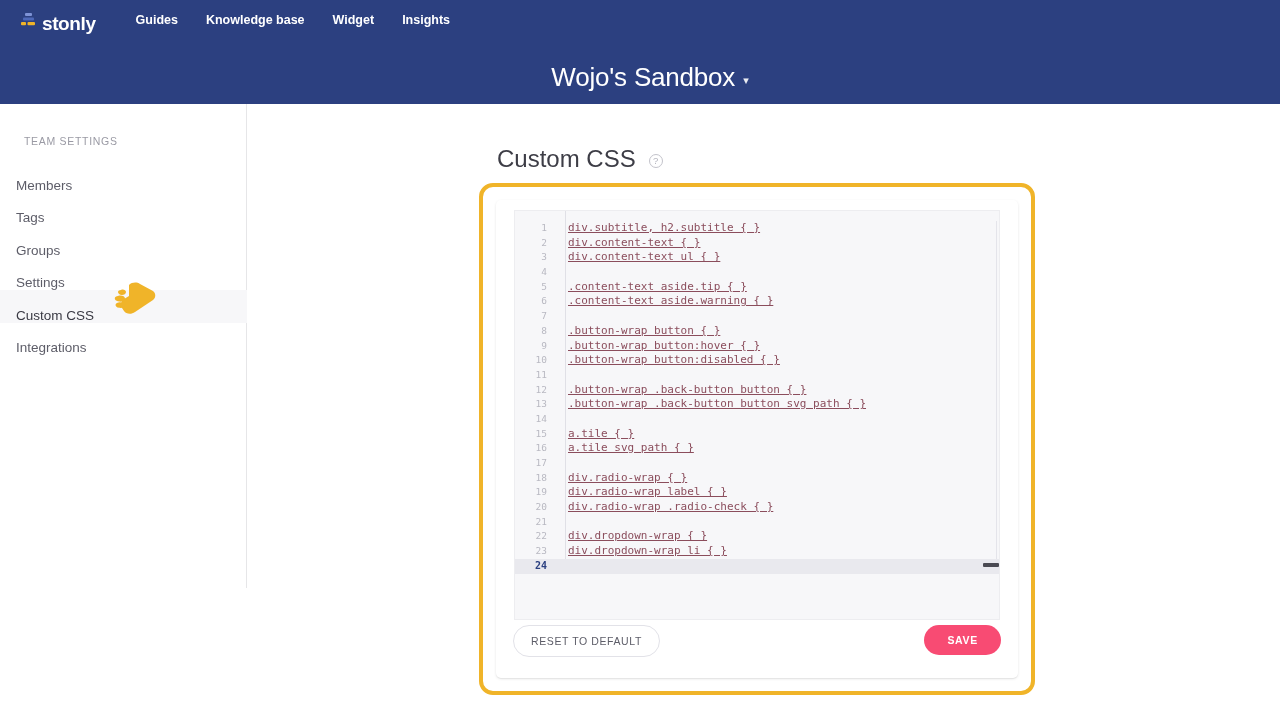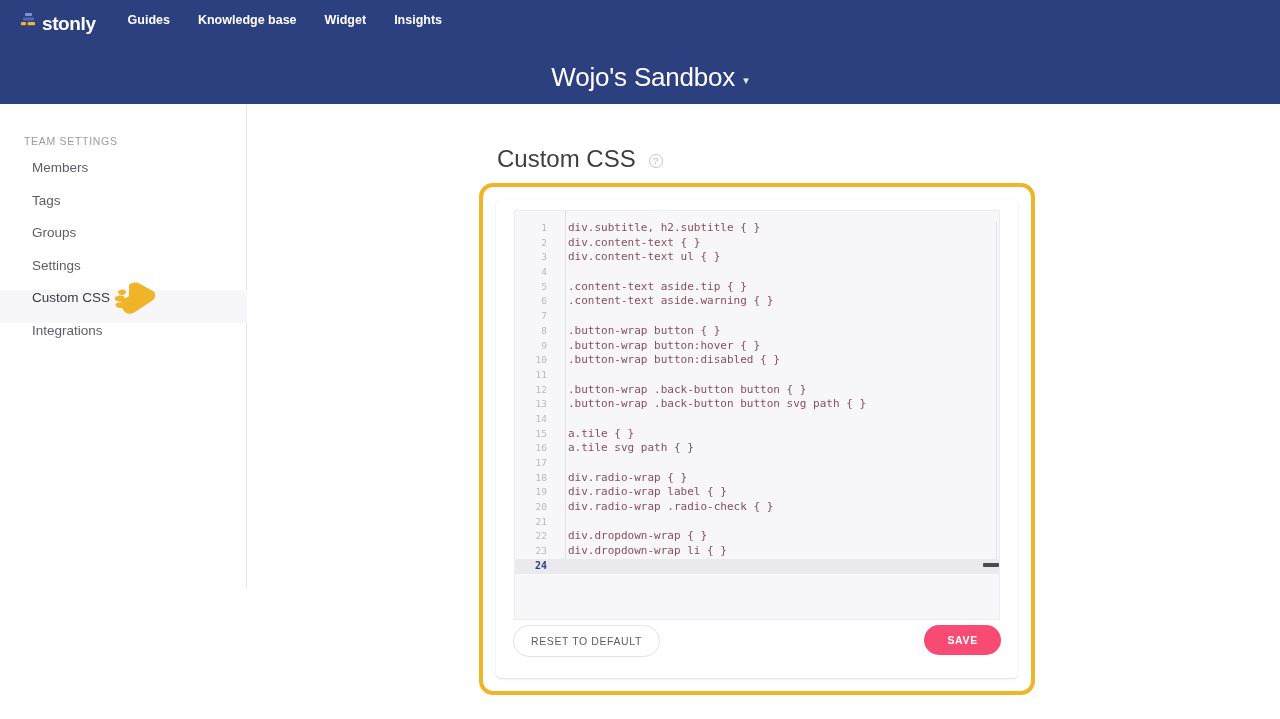--- a/index.html
+++ b/index.html
@@ -23,21 +23,21 @@
   }
   .logo-wrap {
     display: flex; align-items: center; gap: 5px;
     margin-left: 20px; margin-top: 0px;
   }
   .logo-mark { width: 17px; height: 17px; display: block; }
   .logo-text {
     color: #ffffff; font-size: 19px; font-weight: bold;
     letter-spacing: -0.4px; line-height: 1; margin-top: 6px;
   }
-  .nav-links { display: flex; align-items: center; margin-left: 32px; gap: 0; }
+  .nav-links { display: flex; align-items: center; margin-left: 40px; gap: 0; }
   .nav-link {
     color: #ffffff; font-size: 12.5px; font-weight: bold;
     text-decoration: none; padding: 4px 0; cursor: pointer;
     white-space: nowrap;
   }
   .nav-link + .nav-link { margin-left: 28px; }
 
   .workspace-row {
     position: absolute; left: 0; top: 52px; height: 50px; width: 100%;
     display: flex; align-items: center; padding-left: 20px; justify-content: center;
@@ -57,22 +57,22 @@
     background: #ffffff;
     border-right: 1px solid #e6e6e8;
   }
   .sidebar-heading {
     position: absolute; left: 24px; top: 31px;
     font-size: 10.5px; color: #9a9aa4; letter-spacing: 0.7px;
     text-transform: uppercase;
   }
   .sidebar-list { position: absolute; left: 0; top: 56px; width: 247px; }
   .sidebar-item {
-    height: 32.5px; display: flex; align-items: flex-start;
-    padding-left: 32px; cursor: pointer;
+    height: 32.5px; display: flex; align-items: flex-end;
+    padding-left: 16px; cursor: pointer;
     font-size: 13.5px; color: #5d5d68;
   }
   .sidebar-item.active {
     background: #f7f7f9; color: #3a3a44;
   }
 
   
   .hand-cursor {
     position: absolute; left: 113px; top: 281px;
     width: 44px; height: 40px; pointer-events: none;
@@ -131,20 +131,21 @@
     font-family: "DejaVu Sans Mono", monospace;
   }
   .code-line.current .ln { color: #2c4080; font-weight: bold; font-size: 10px; }
   .gutter-sep {
     position: absolute; left: 50px; top: 0; width: 1px; height: 348px;
     background: #e0e0e6;
   }
   .code-text {
     color: #8b4d5c; padding-left: 11px; white-space: pre;
     font-family: "DejaVu Sans Mono", monospace;
+    text-decoration: underline;
   }
   .editor-rule {
     position: absolute; right: 2px; top: 10px;
     width: 1px; height: 350px; background: #e4e4ea;
   }
   .hscroll-thumb {
     position: absolute; right: 0px; top: 352px;
     width: 16px; height: 4px; background: #4a4a52; border-radius: 1px;
   }
 

